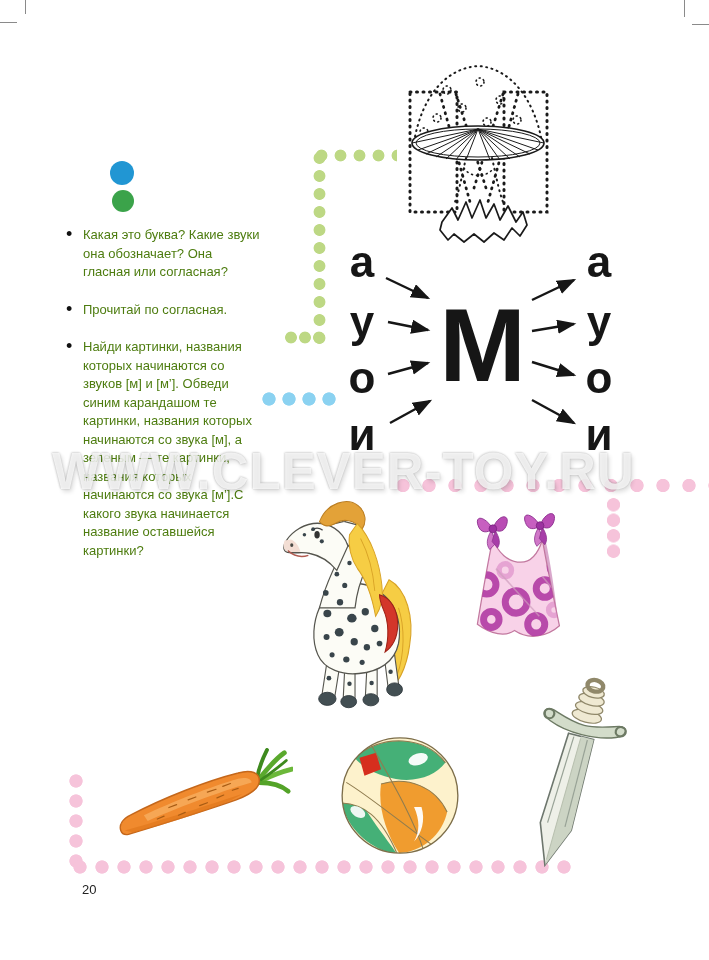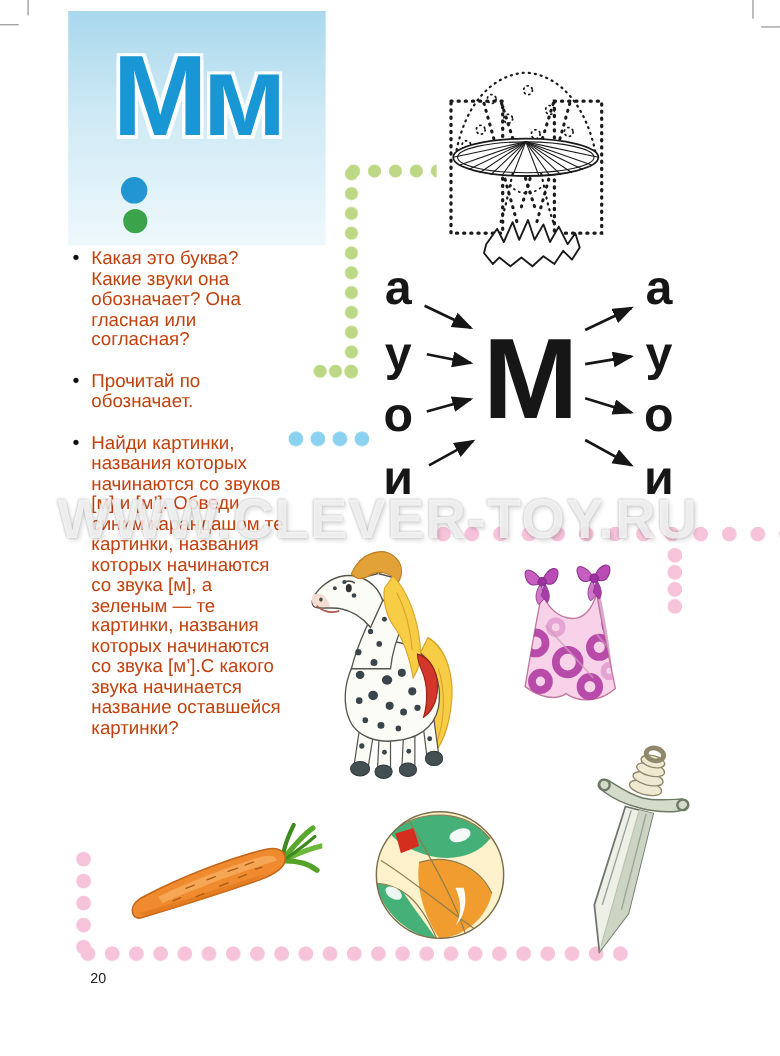--- a/index.html
+++ b/index.html
@@ -16,21 +16,21 @@
   #mm{left:0;right:0;top:26px;text-align:center;font-size:104px;font-weight:bold;
     color:#1897d4;letter-spacing:-5px;line-height:1;
     text-shadow:0 0 3px #fff,3px 3px 0 rgba(255,255,255,.85),-3px -3px 0 rgba(255,255,255,.85),
       3px -3px 0 rgba(255,255,255,.85),-3px 3px 0 rgba(255,255,255,.85);}
   .bigdot{position:absolute;border-radius:50%;}
   #dot-blue{left:110px;top:161px;width:24px;height:24px;background:#2196d3;}
   #dot-green{left:112px;top:190px;width:22px;height:22px;background:#3ba34a;}
 
   
   #tasks{left:66px;top:226px;width:196px;margin:0;padding:0;list-style:none;
-    font-size:17px;line-height:18.5px;color:#c2410c;}
+    font-size:13px;line-height:18.5px;color:#4d7c0f;}
   #tasks li{position:relative;padding-left:17px;margin:0 0 19px 0;}
   #tasks li::before{content:"•";position:absolute;left:0;top:-1px;font-size:18px;color:#111;}
 
   
   .dots{position:absolute;}
   .dg{background-image:radial-gradient(circle,#bdd884 5.5px,transparent 6.3px);}
   .db{background-image:radial-gradient(circle,#8bd2f1 6.3px,transparent 7px);}
   .dp{background-image:radial-gradient(circle,#f6c3da 6.3px,transparent 7px);}
   .rx{background-repeat:repeat-x;}
   .ry{background-repeat:repeat-y;}
@@ -53,29 +53,26 @@
 </head>
 <body>
 
 <div id="page">
 
   <div class="crop" style="left:25px;top:0;width:1px;height:14px;"></div>
   <div class="crop" style="left:0;top:22px;width:17px;height:1px;"></div>
   <div class="crop" style="left:684px;top:0;width:1px;height:17px;"></div>
   <div class="crop" style="left:692px;top:24px;width:17px;height:1px;"></div>
 
-  <div id="letterbox" class="abs">
-    <div id="mm" class="abs">Мм</div>
-  </div>
   <div id="dot-blue" class="bigdot"></div>
   <div id="dot-green" class="bigdot"></div>
 
   <ul id="tasks" class="abs">
     <li>Какая это буква? Какие звуки она обозначает? Она гласная или согласная?</li>
-    <li>Прочитай по обозначает.</li>
+    <li>Прочитай по согласная.</li>
     <li>Найди картинки, названия которых начинаются со звуков [м] и [м’]. Обведи синим карандашом те картинки, названия которых начинаются со звука [м], а зеленым — те картинки, названия которых начинаются со звука [м’].С какого звука начинается название оставшейся картинки?</li>
   </ul>
 
   <svg class="abs" style="left:392px;top:50px;" width="270" height="200" viewBox="0 0 270 200">
     <g fill="none" stroke="#1a1a1a">
 
       <rect x="18" y="42" width="47" height="120" stroke-width="3" stroke-dasharray="1 5.5" stroke-linecap="round"></rect>
       <rect x="112" y="42" width="43" height="120" stroke-width="3" stroke-dasharray="1 5.5" stroke-linecap="round"></rect>
 
       <path d="M48,44 L78,152" stroke-width="2.8" stroke-dasharray="1 5.5" stroke-linecap="round"></path>

